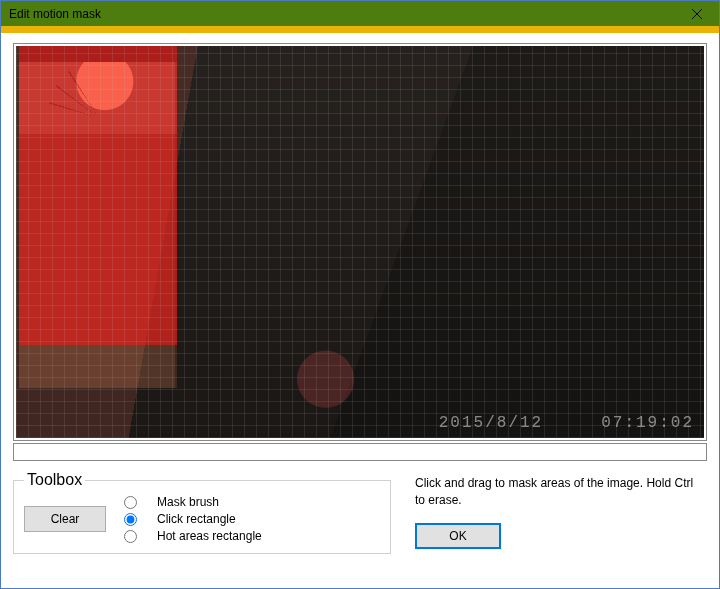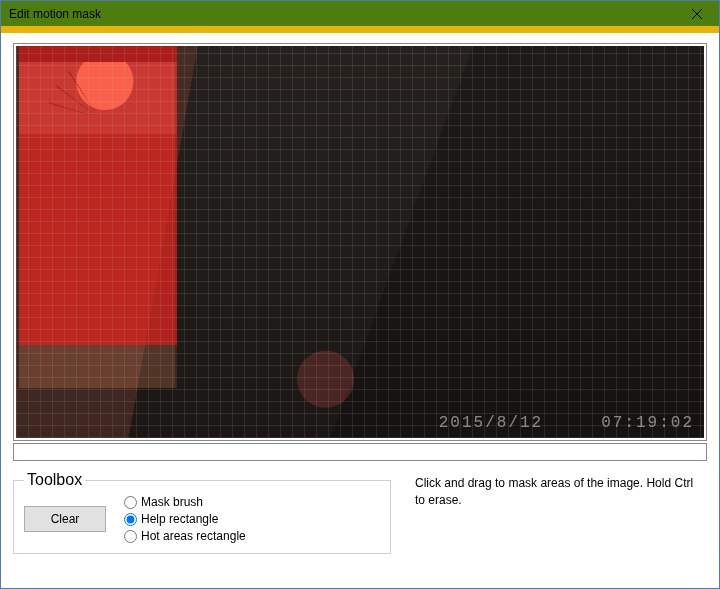--- a/index.html
+++ b/index.html
@@ -146,21 +146,21 @@
     cursor: pointer;
     padding: 0 8px;
   }
   .btn.primary { border: 2px solid #0078d7; background:#e1e1e1; min-width: 84px; }
   .radios {
     display: flex;
     flex-direction: column;
     gap: 3px;
     margin-left: 12px;
   }
-  .radios label { display: flex; align-items: flex-end; gap: 4px; cursor: pointer; }
+  .radios label { display: flex; align-items: flex-end; gap: 20px; cursor: pointer; }
   .radios input { margin: 0; width:13px; height:13px; }
   .right-panel {
     flex: 1;
     display: flex;
     flex-direction: column;
   }
   .hint {
     font-size: 12px;
     margin: 4px 11px 14px 0;
     line-height: 1.4;
@@ -202,31 +202,32 @@
         <legend>Toolbox</legend>
         <div class="toolbox-inner">
           <button class="btn">Clear</button>
           <div class="radios">
             <label>
               <input type="radio" name="maskmode" style="">
               <span>Mask brush</span>
             </label>
             <label>
               <input type="radio" name="maskmode" checked="" style="">
-              <span>Help rectangle</span>
+              <span>Click rectangle</span>
             </label>
             <label>
               <input type="radio" name="maskmode" style="">
               <span>Hot areas rectangle</span>
             </label>
           </div>
         </div>
       </fieldset>
 
       <div class="right-panel">
         <div class="hint">Click and drag to mask areas of the image.  Hold Ctrl to erase.</div>
         <div class="dlg-buttons">
+          <button class="btn primary">OK</button>
         </div>
       </div>
     </div>
 
   </div>
 </div>
 
 </body></html>

